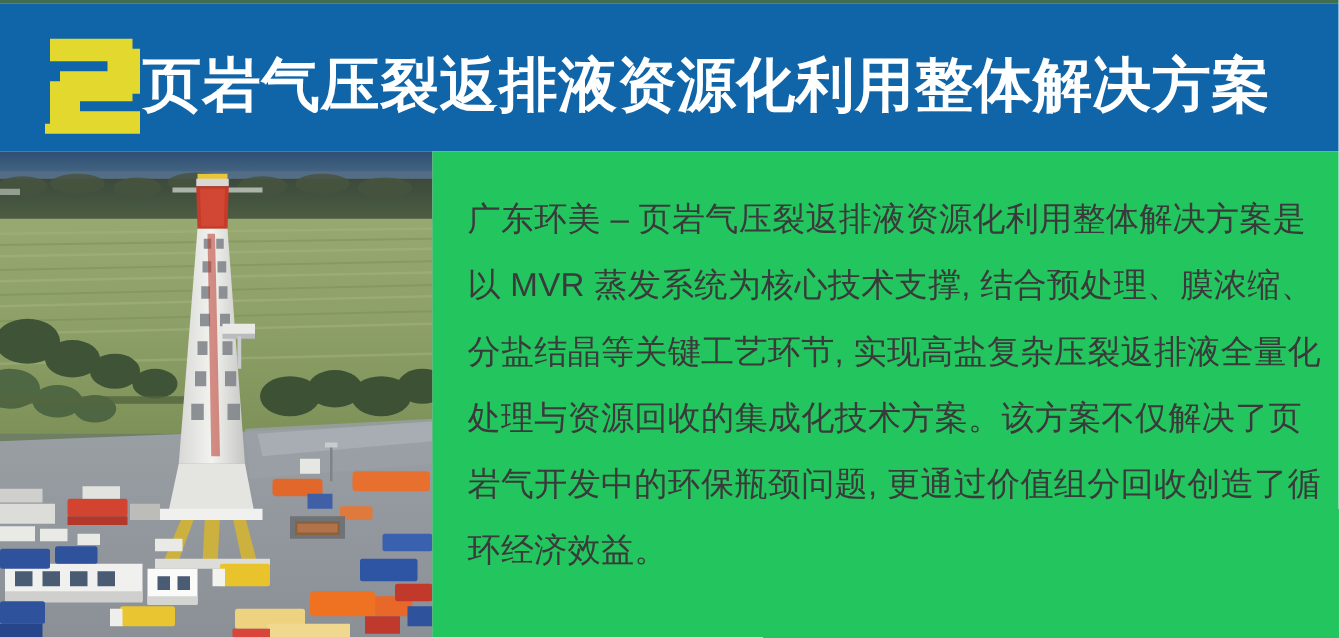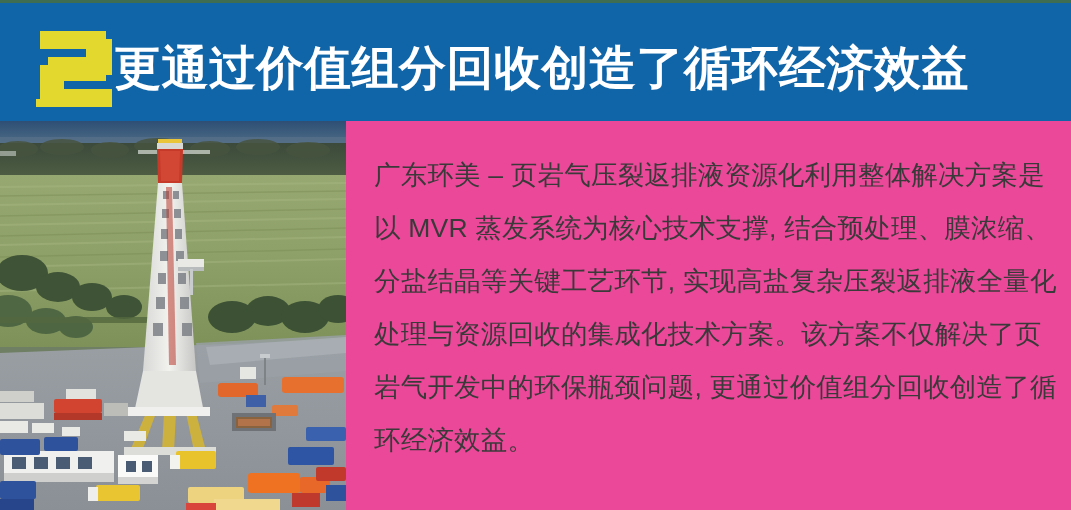--- a/index.html
+++ b/index.html
@@ -82,21 +82,21 @@
   }
   .photo svg { display: block; }
 
   
   .text-panel {
     position: absolute;
     left: 346px;
     top: 121px;
     width: 725px;
     height: 389px;
-    background: #ec4899;
+    background: #22c55e;
     box-sizing: border-box;
     padding: 28px 12px 0 28px;
   }
 
   .paragraph {
     margin: 0;
     color: #3a3a3a;
     font-size: 26.5px;
     line-height: 53px;
     letter-spacing: 0.2px;
@@ -113,21 +113,21 @@
   <div class="top-rule"></div>
 
   <div class="header-band">
 
     <div class="badge-number">
       <svg width="78" height="80" viewBox="0 0 78 80" xmlns="http://www.w3.org/2000/svg">
         <path d="M6 2 L72 2 L72 10 L78 10 L78 46 L72 46 L72 52 L30 52 L30 60 L78 60 L78 78 L2 78 L2 70 L6 70 L6 36 L14 36 L14 28 L52 28 L52 20 L6 20 Z" fill="#e3d92e"></path>
       </svg>
     </div>
 
-    <div class="header-title">更通过价值组分回收创造了循环经济效益</div>
+    <div class="header-title">页岩气压裂返排液资源化利用整体解决方案</div>
   </div>
 
   <div class="body-area"></div>
 
   <div class="photo">
     <svg width="346" height="389" viewBox="0 0 346 389" xmlns="http://www.w3.org/2000/svg">
       <defs>
         <linearGradient id="skyG" x1="0" y1="0" x2="0" y2="1">
           <stop offset="0%" stop-color="#2e4f74"></stop>
           <stop offset="100%" stop-color="#4c6a86"></stop>

